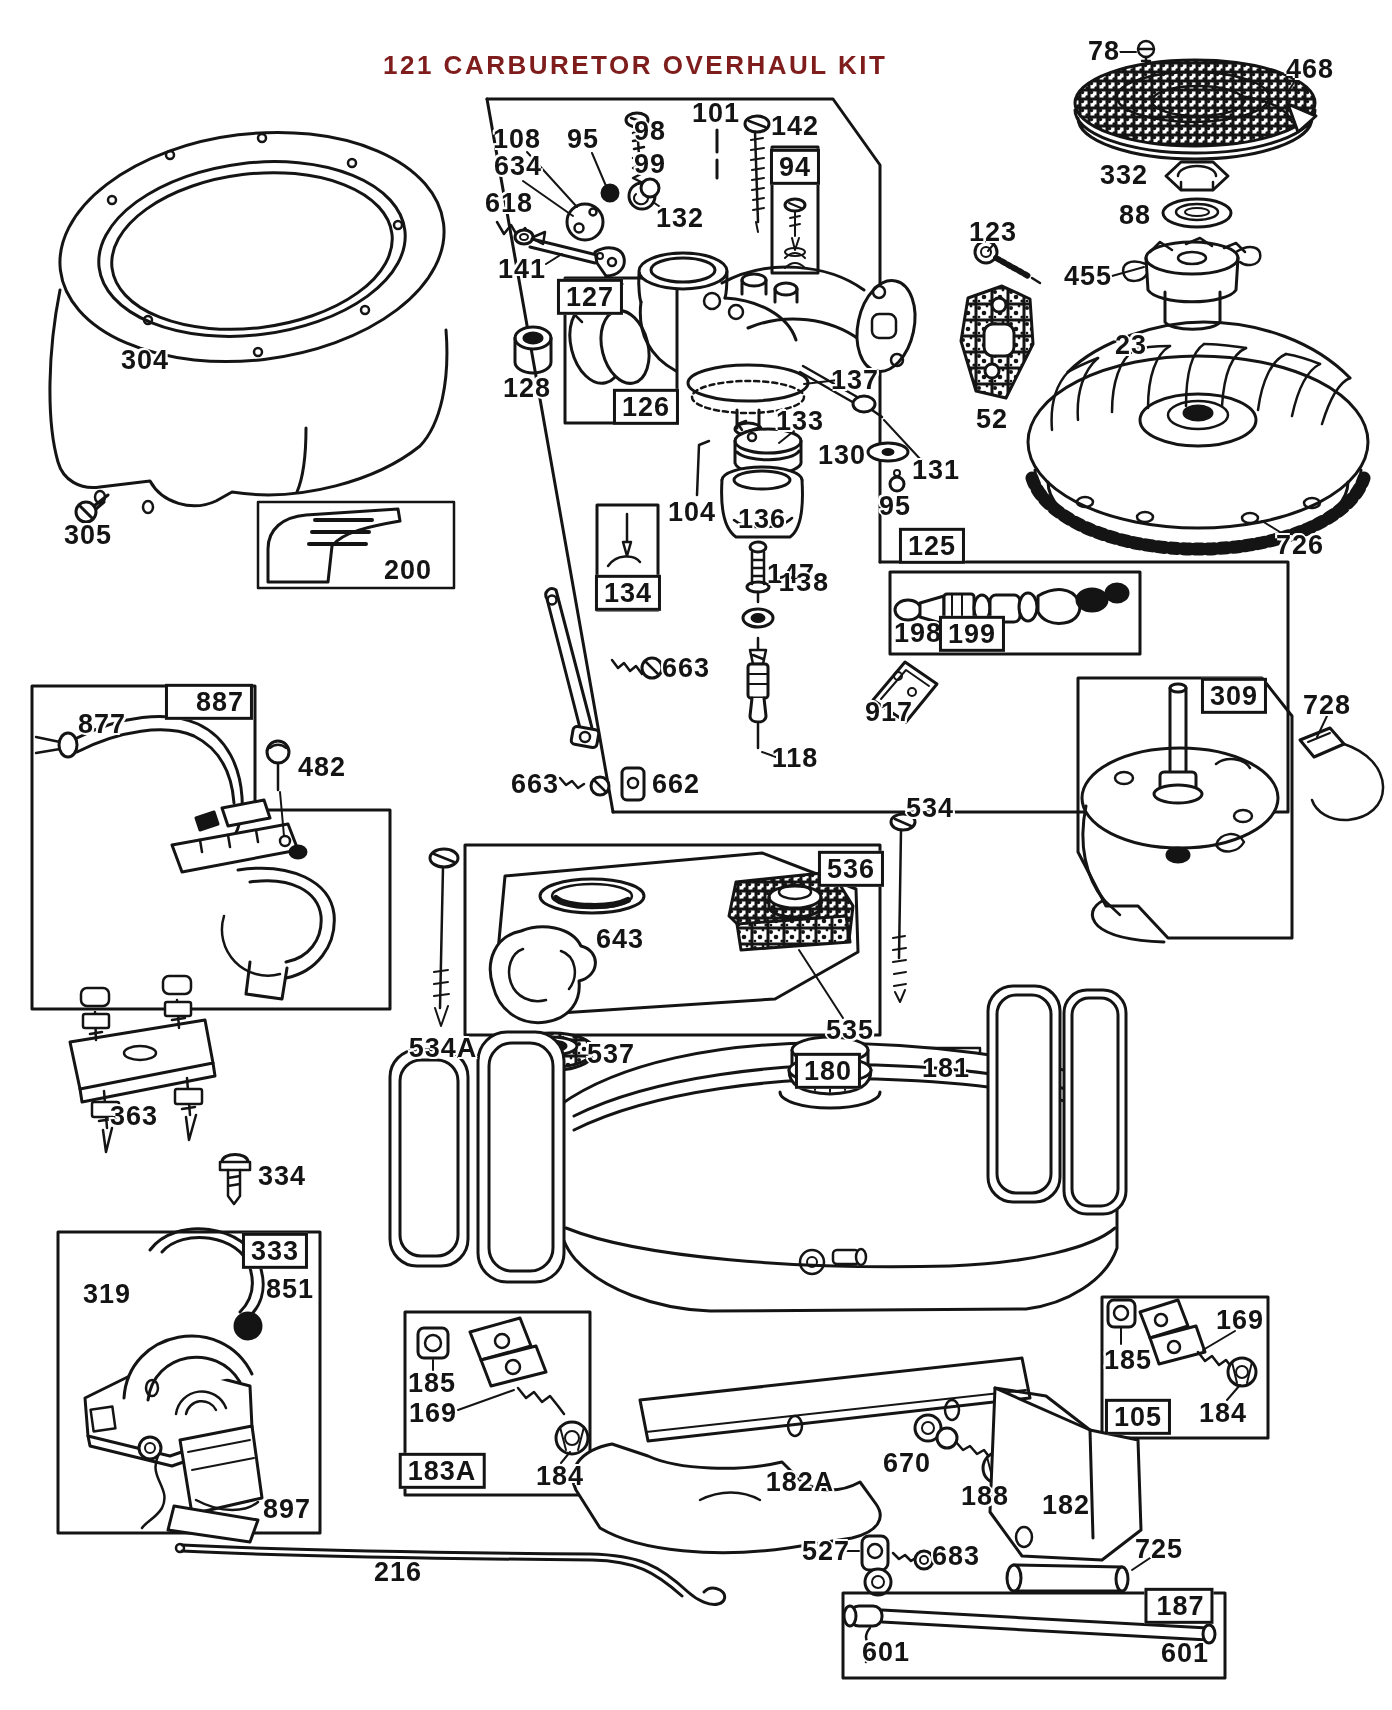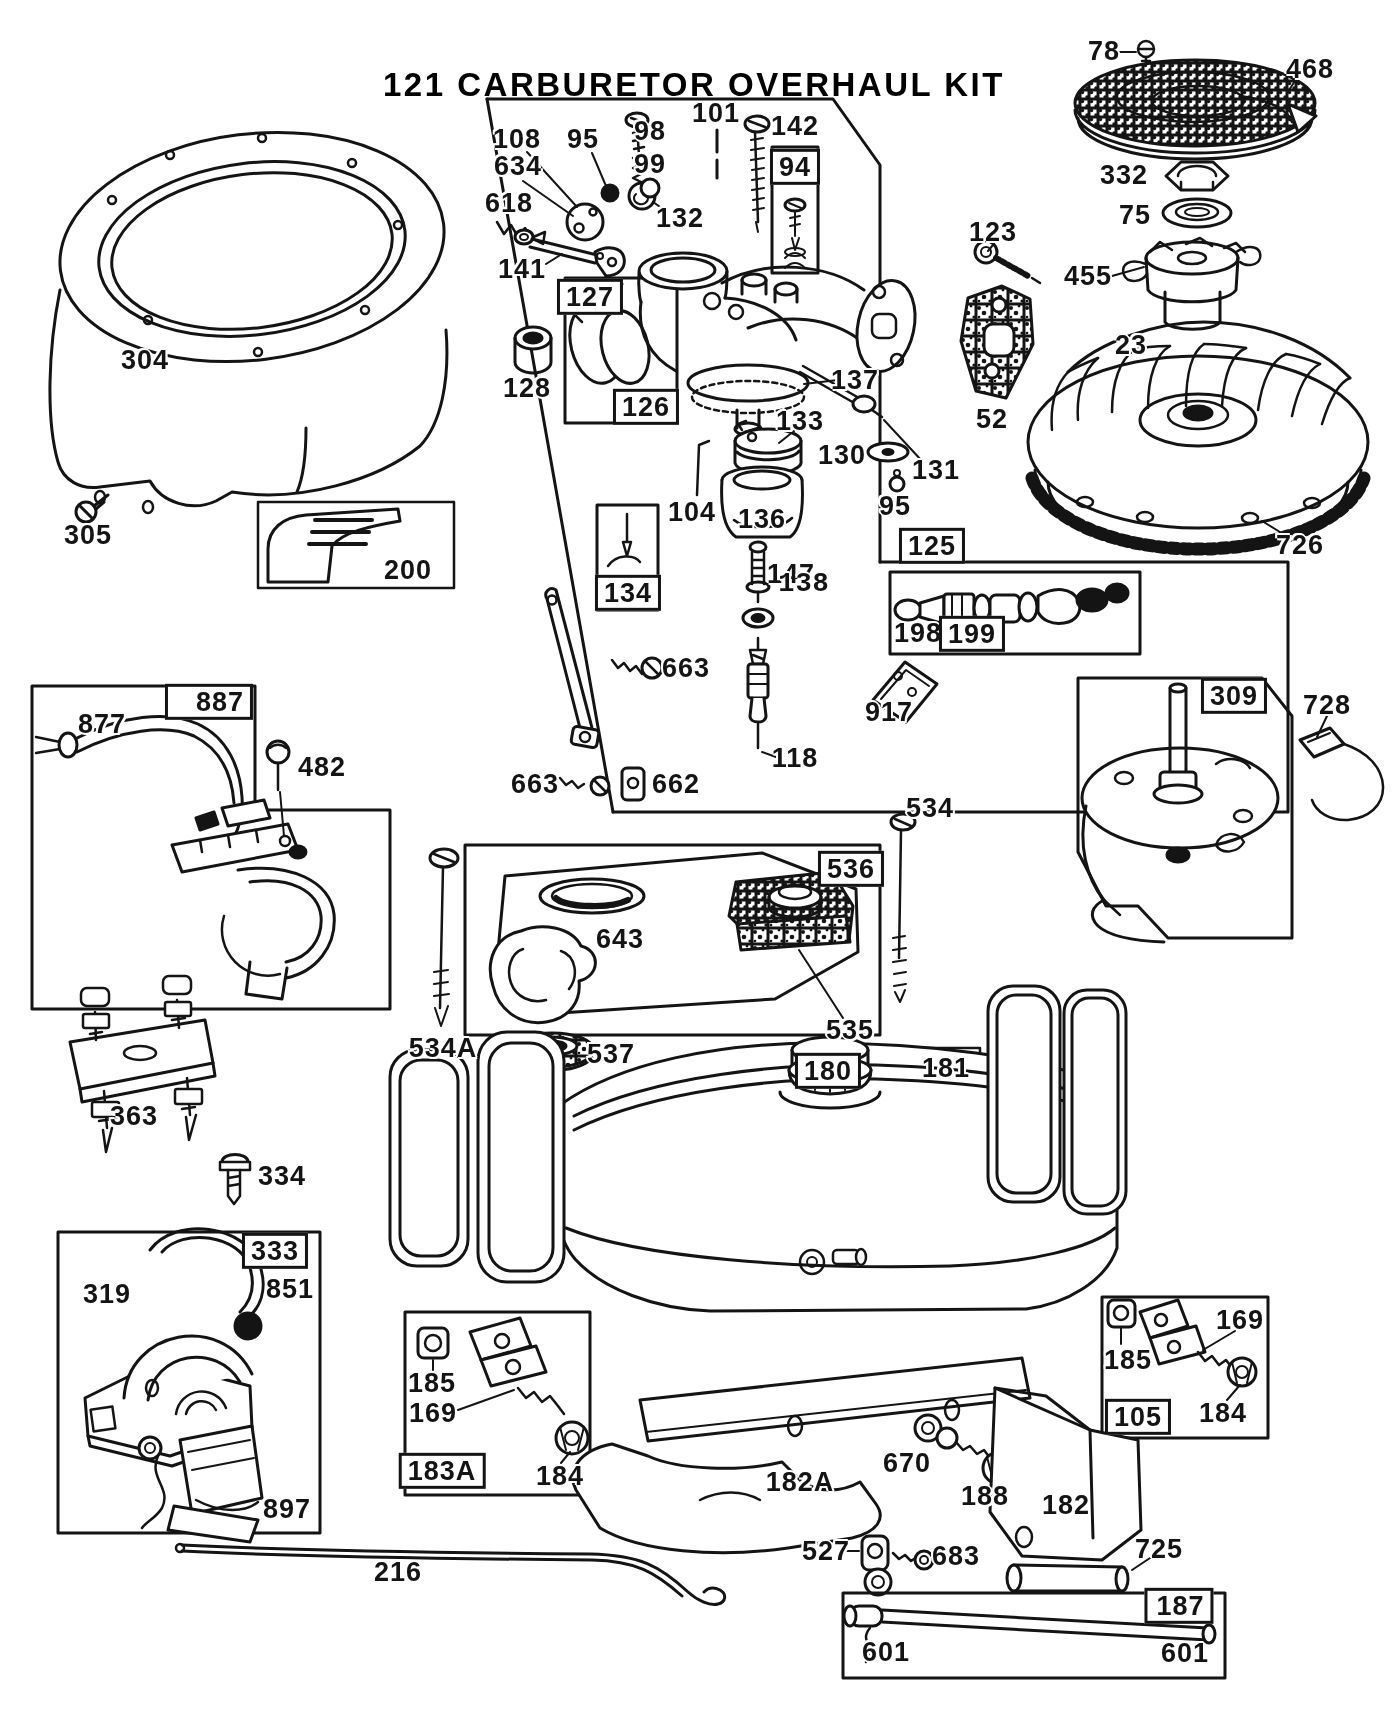--- a/index.html
+++ b/index.html
@@ -4,22 +4,22 @@
 <style>
   html,body{margin:0;padding:0;background:#ffffff;}
   #page{position:relative;width:1392px;height:1710px;background:#ffffff;overflow:hidden;
         font-family:"Liberation Sans",sans-serif;}
   #art{position:absolute;left:0;top:0;}
   #labels{position:absolute;left:0;top:0;width:100%;height:100%;}
   .co{position:absolute;transform:translate(-50%,-50%);font-weight:bold;font-size:27px;
       color:#141414;letter-spacing:1px;white-space:nowrap;line-height:1.05;
       text-shadow:-2px 0 0 #fff,2px 0 0 #fff,0 -2px 0 #fff,0 2px 0 #fff,-2px -2px 0 #fff,2px 2px 0 #fff;}
   .co.boxed{border:3.5px solid #141414;background:#fff;padding:1px 6px;text-shadow:none;}
-  #kit-title{position:absolute;left:383px;top:66px;font-weight:bold;font-size:33px;
-      letter-spacing:2.5px;color:#000000;white-space:nowrap;}
+  #kit-title{position:absolute;left:383px;top:50px;font-weight:bold;font-size:26px;
+      letter-spacing:2.5px;color:#7f1d1d;white-space:nowrap;}
   svg *{vector-effect:none;}
 </style>
 </head>
 <body>
 
 <div id="page">
 
 <svg id="art" width="1392" height="1710" viewBox="0 0 1392 1710" fill="none" stroke="#141414" stroke-width="3" stroke-linecap="round" stroke-linejoin="round">
   <defs>
     <pattern id="dots" width="9" height="9" patternUnits="userSpaceOnUse">
@@ -530,21 +530,21 @@
       <div class="co boxed" style="left: 932px; top: 546px;">125</div>
       <div class="co" style="left: 918px; top: 633px;">198</div>
       <div class="co boxed" style="left: 972px; top: 634px;">199</div>
       <div class="co" style="left: 889px; top: 712px;">917</div>
       <div class="co" style="left: 795px; top: 758px;">118</div>
       <div class="co" style="left: 535px; top: 784px;">663</div>
       <div class="co" style="left: 676px; top: 784px;">662</div>
       <div class="co" style="left: 1104px; top: 51px;">78</div>
       <div class="co" style="left: 1310px; top: 57px; margin-top: 12px;">468</div>
       <div class="co" style="left: 1124px; top: 175px;">332</div>
-      <div class="co" style="left: 1135px; top: 215px;">75</div>
+      <div class="co" style="left: 1135px; top: 215px;">88</div>
       <div class="co" style="left: 993px; top: 232px;">123</div>
       <div class="co" style="left: 1088px; top: 276px;">455</div>
       <div class="co" style="left: 1131px; top: 345px;">23</div>
       <div class="co" style="left: 992px; top: 419px;">52</div>
       <div class="co" style="left: 1300px; top: 545px;">726</div>
       <div class="co" style="left: 145px; top: 360px;">304</div>
       <div class="co" style="left: 88px; top: 535px;">305</div>
       <div class="co" style="left: 408px; top: 570px;">200</div>
       <div class="co boxed" style="left: 209px; top: 702px; padding-left: 28px;">887</div>
       <div class="co" style="left: 102px; top: 724px;">877</div>

